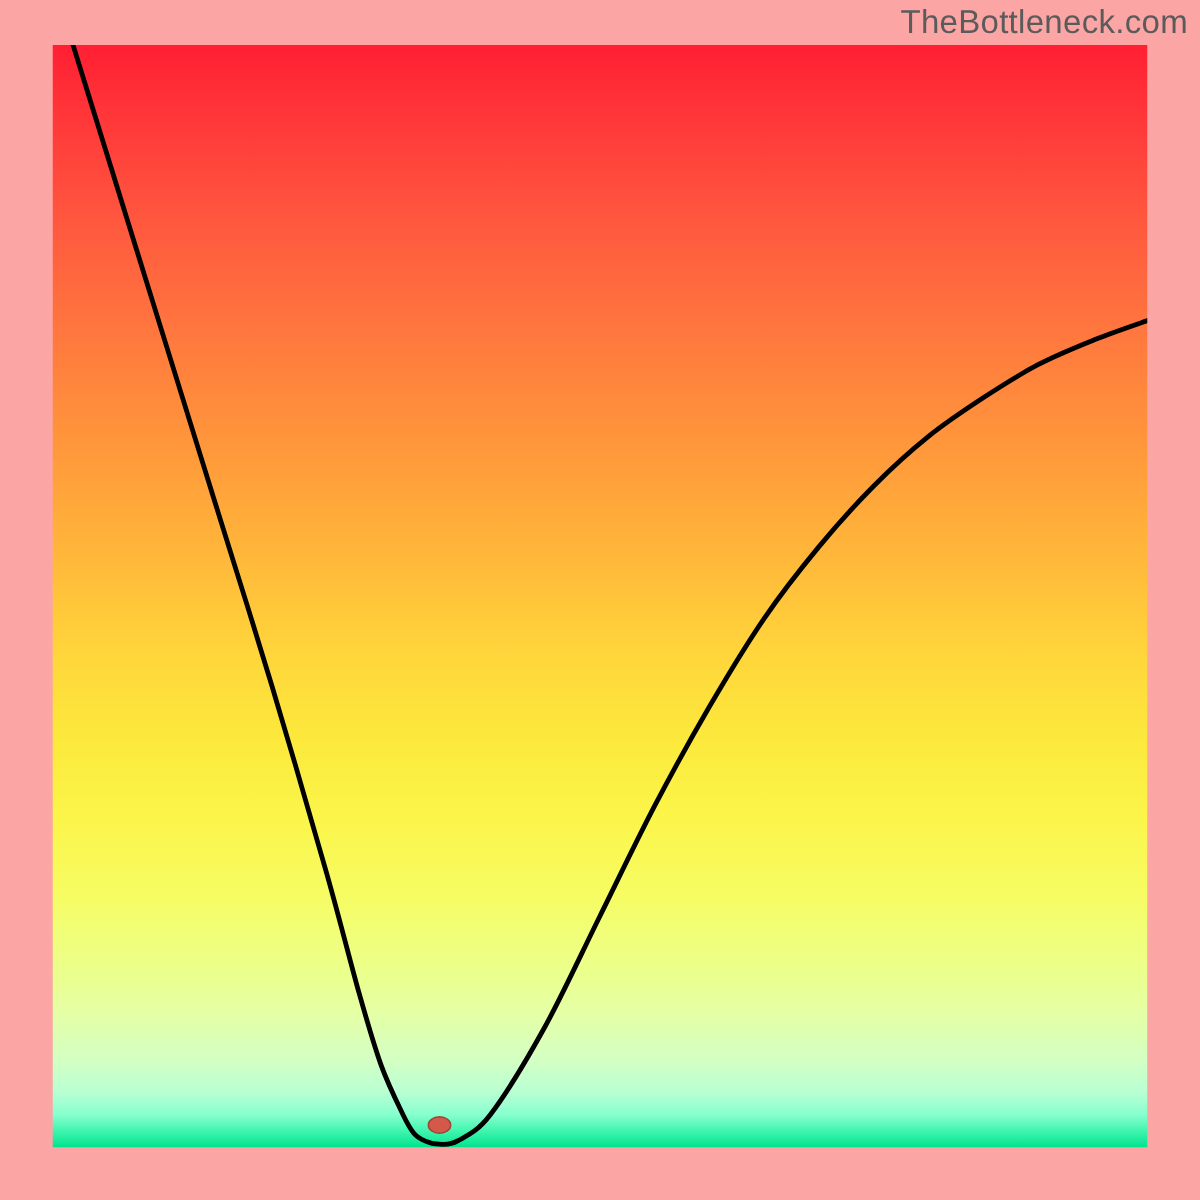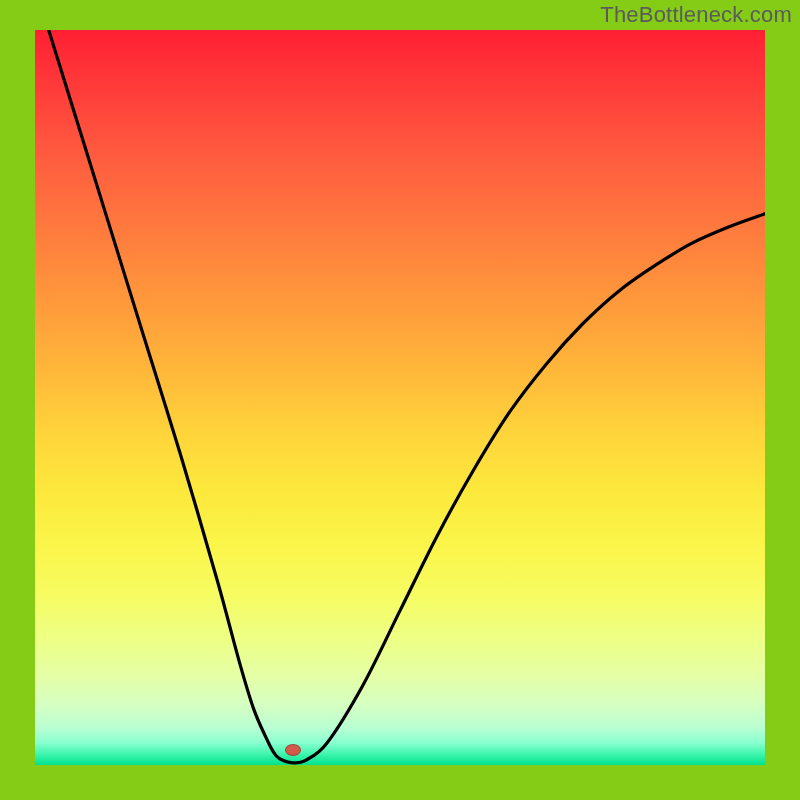--- a/index.html
+++ b/index.html
@@ -8,21 +8,21 @@
     width: 800px;
     height: 800px;
     background: #000;
     overflow: hidden;
     font-family: Arial, Helvetica, sans-serif;
   }
   .frame {
     position: relative;
     width: 800px;
     height: 800px;
-    background: #84cc16;
+    background: #fca5a5;
   }
   .watermark {
     position: absolute;
     top: 2px;
     right: 8px;
     color: #5b5b5b;
     font-size: 22px;
     font-weight: 400;
     letter-spacing: 0.2px;
     z-index: 3;

